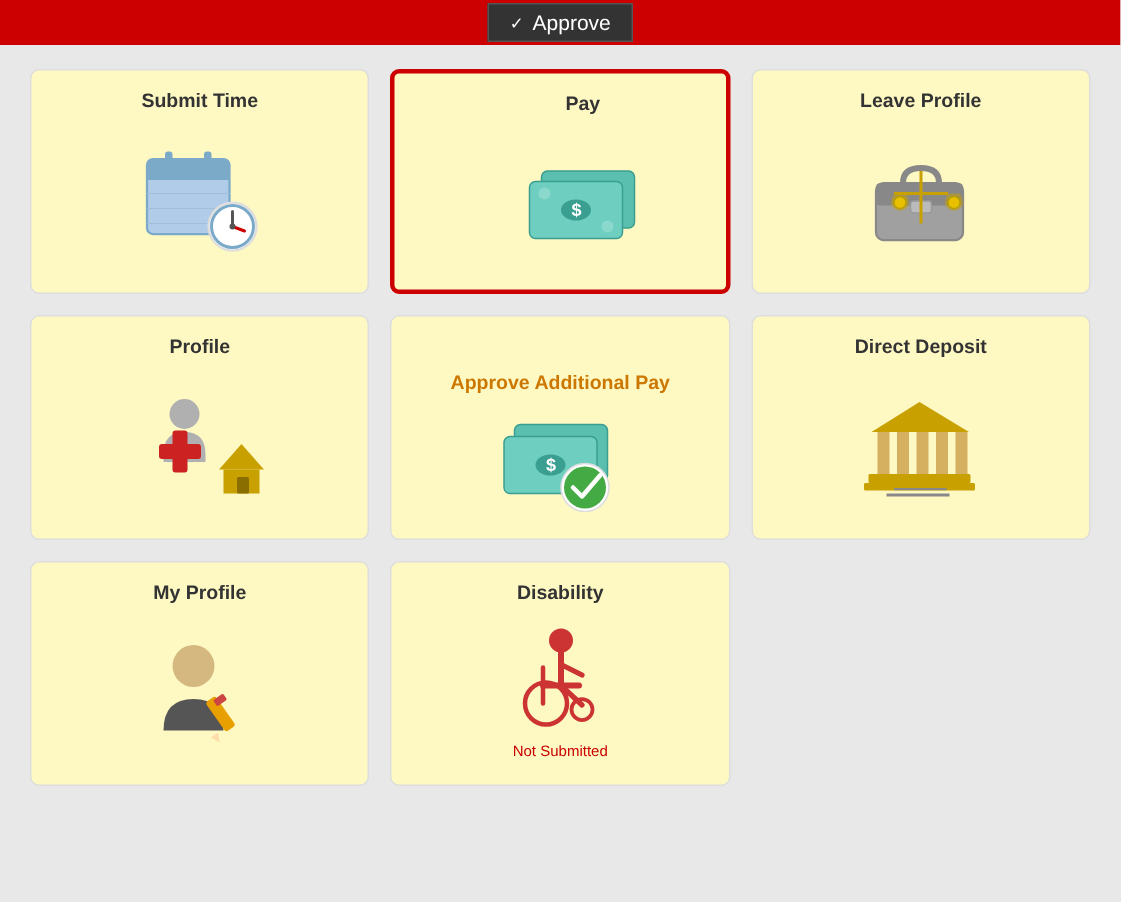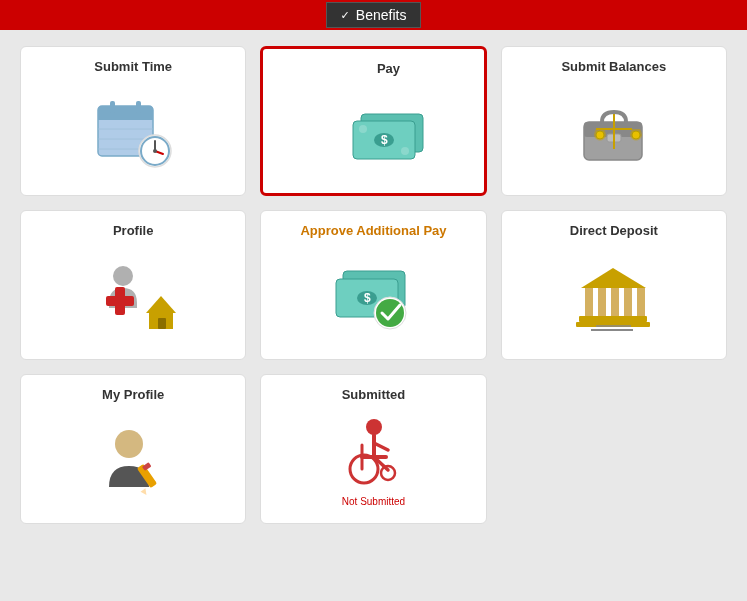--- a/index.html
+++ b/index.html
@@ -31,21 +31,21 @@
     .employee-dropdown .chevron {
       font-size: 11px;
     }
     .grid-container {
       display: grid;
       grid-template-columns: repeat(3, 1fr);
       gap: 14px;
       padding: 16px 20px;
     }
     .tile {
-      background: #ffffff;
+      background: #fef9c3;
       border-radius: 6px;
       border: 1px solid #ddd;
       display: flex;
       flex-direction: column;
       align-items: center;
       justify-content: flex-start;
       padding: 12px 10px 16px;
       cursor: pointer;
       min-height: 150px;
       position: relative;
@@ -56,20 +56,21 @@
     }
     .tile-title {
       font-size: 13px;
       font-weight: bold;
       color: #333;
       text-align: center;
       margin-bottom: 10px;
     }
     .tile-title.orange {
       color: #cc7700;
+      margin-top: 24px;
     }
     .tile-icon {
       flex: 1;
       display: flex;
       align-items: center;
       justify-content: center;
       width: 100%;
     }
     .tile-status {
       font-size: 10px;
@@ -79,21 +80,21 @@
 
     
     svg { overflow: visible; }
   </style>
 </head>
 <body>
 
 <div class="header">
   <button class="employee-dropdown">
     <span class="chevron">✓</span>
-    <span>Benefits</span>
+    <span>Approve</span>
   </button>
 </div>
 
 <div class="grid-container">
 
   <div class="tile">
     <div class="tile-title">Submit Time</div>
     <div class="tile-icon">
       <svg width="80" height="75" viewBox="0 0 80 75">
 
@@ -132,21 +133,21 @@
 
         <text x="38" y="45" font-size="12" fill="white" font-weight="bold">$</text>
 
         <circle cx="20" cy="30" r="4" fill="rgba(255,255,255,0.2)"></circle>
         <circle cx="62" cy="52" r="4" fill="rgba(255,255,255,0.2)"></circle>
       </svg>
     </div>
   </div>
 
   <div class="tile">
-    <div class="tile-title">Submit Balances</div>
+    <div class="tile-title">Leave Profile</div>
     <div class="tile-icon">
       <svg width="80" height="75" viewBox="0 0 80 75">
 
         <rect x="10" y="28" width="58" height="38" rx="5" fill="#a0a0a0" stroke="#888" stroke-width="1.5"></rect>
 
         <rect x="10" y="28" width="58" height="15" rx="3" fill="#888"></rect>
 
         <path d="M28 28 Q28 18 40 18 Q52 18 52 28" fill="none" stroke="#888" stroke-width="4" stroke-linecap="round"></path>
 
         <rect x="33" y="40" width="14" height="8" rx="2" fill="#bbb" stroke="#999" stroke-width="1"></rect>
@@ -235,21 +236,21 @@
 
         <rect x="50" y="42" width="8" height="24" rx="2" transform="rotate(-35,54,54)" fill="#e8a000"></rect>
         <polygon points="47,68 53,68 50,74" fill="#ffddaa" transform="rotate(-35,50,68)"></polygon>
         <rect x="50" y="42" width="8" height="5" rx="1" transform="rotate(-35,54,45)" fill="#cc4444"></rect>
       </svg>
     </div>
   </div>
 
 
   <div class="tile">
-    <div class="tile-title">Submitted</div>
+    <div class="tile-title">Disability</div>
     <div class="tile-icon">
       <svg width="75" height="70" viewBox="0 0 75 70">
 
         <circle cx="38" cy="12" r="8" fill="#cc3333"></circle>
 
         <line x1="38" y1="20" x2="38" y2="42" stroke="#cc3333" stroke-width="4" stroke-linecap="round"></line>
 
         <line x1="38" y1="28" x2="52" y2="35" stroke="#cc3333" stroke-width="3.5" stroke-linecap="round"></line>
 
         <line x1="26" y1="42" x2="50" y2="42" stroke="#cc3333" stroke-width="4" stroke-linecap="round"></line>

